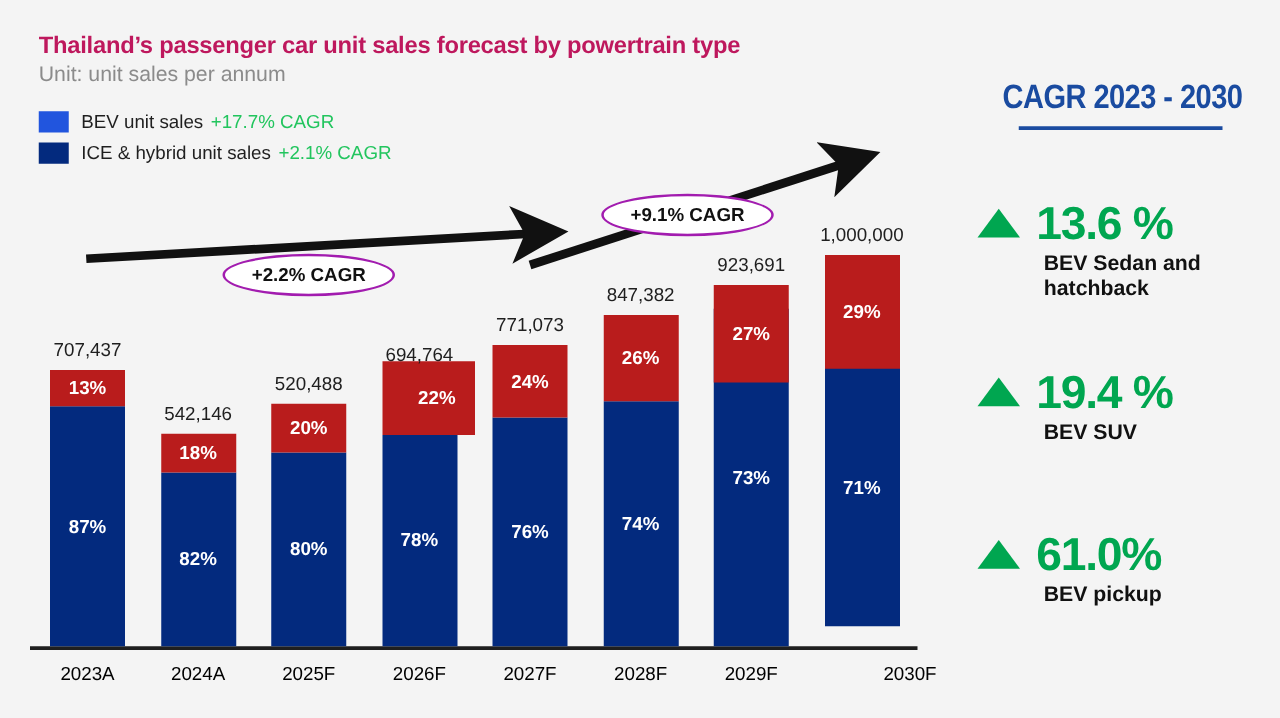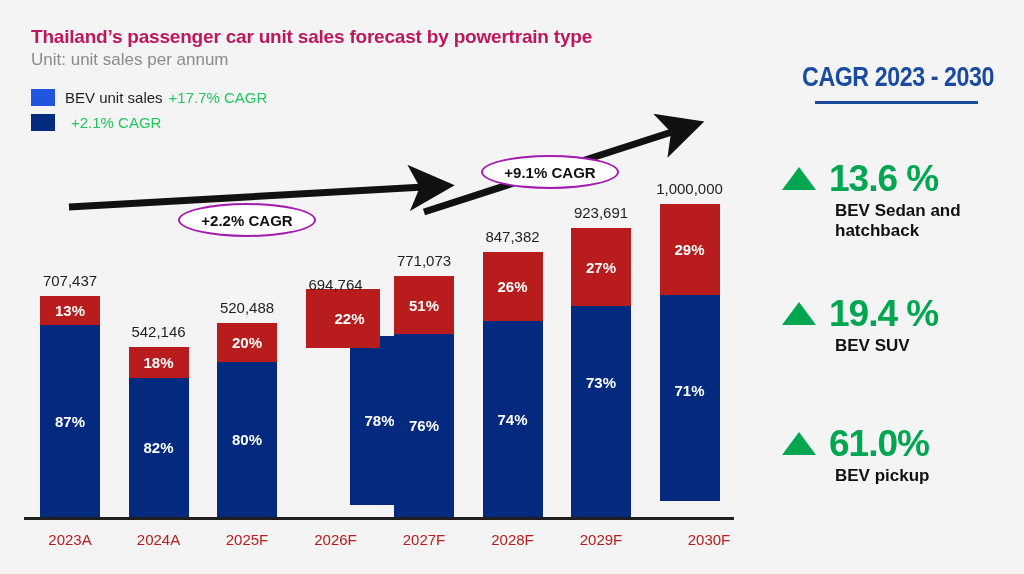--- a/index.html
+++ b/index.html
@@ -37,21 +37,21 @@
        display:flex;align-items:center;justify-content:center;
        color:#ffffff;font-size:15px;font-weight:bold;}
   .seg.bev{background:#b91c1c;}
   .seg.ice{background:#032a7e;}
   .bar-total{
     position:absolute;left:50%;transform:translateX(-50%);
     font-size:15px;color:#1f1f1f;white-space:nowrap;
   }
   .xlabel{
     position:absolute;bottom:26px;left:50%;transform:translateX(-50%);
-    font-size:15px;color:#b91c1c;white-space:nowrap;
+    font-size:15px;color:#000000;white-space:nowrap;
   }
   .axis-line{
     position:absolute;left:24px;top:517px;width:710px;height:3px;background:#1f1f1f;
   }
 
   
   #arrows{position:absolute;left:0;top:0;width:768px;height:574px;pointer-events:none;}
   .ellipse-label{
     position:absolute;
     display:flex;align-items:center;justify-content:center;
@@ -95,20 +95,21 @@
   <div class="subtitle">Unit: unit sales per annum</div>
 
   <div class="legend">
     <div class="legend-row">
       <span class="swatch" style="background:#2155de"></span>
       <span class="legend-label">BEV unit sales</span>
       <span class="legend-cagr">+17.7% CAGR</span>
     </div>
     <div class="legend-row">
       <span class="swatch" style="background:#032a7e"></span>
+      <span class="legend-label">ICE &amp; hybrid unit sales</span>
       <span class="legend-cagr">+2.1% CAGR</span>
     </div>
   </div>
 
   <div id="plot">
     <div class="axis-line"></div>
   <div class="bar-group" style="left: 40px; width: 60px; height: 221px;">
         <div class="seg ice" style="bottom: 0px; height: 192px;">87%</div>
         <div class="seg bev" style="bottom: 192px; height: 29px;">13%</div>
         <div class="bar-total" style="bottom: 228px;">707,437</div>
@@ -120,49 +121,49 @@
         <div class="bar-total" style="bottom: 177px;">542,146</div>
       </div>
       <div class="xlabel" style="left: 158.5px;">2024A</div>
       <div class="bar-group" style="left: 217px; width: 60px; height: 194px;">
         <div class="seg ice" style="bottom: 0px; height: 155px;">80%</div>
         <div class="seg bev" style="bottom: 155px; height: 39px;">20%</div>
         <div class="bar-total" style="bottom: 201px;">520,488</div>
       </div>
       <div class="xlabel" style="left: 247px;">2025F</div>
       <div class="bar-group" style="left: 305.5px; width: 60px; height: 217px;">
-        <div class="seg ice" style="bottom: 12px; height: 169px; margin-left: 44px;">78%</div>
+        <div class="seg ice" style="bottom: 0px; height: 169px;">78%</div>
         <div class="seg bev" style="bottom: 169px; height: 59px; padding-left: 14px;">22%</div>
         <div class="bar-total" style="bottom: 224px;">694,764</div>
       </div>
       <div class="xlabel" style="left: 335.5px;">2026F</div>
       <div class="bar-group" style="left: 394px; width: 60px; height: 241px;">
         <div class="seg ice" style="bottom: 0px; height: 183px;">76%</div>
-        <div class="seg bev" style="bottom: 183px; height: 58px;">51%</div>
+        <div class="seg bev" style="bottom: 183px; height: 58px;">24%</div>
         <div class="bar-total" style="bottom: 248px;">771,073</div>
       </div>
       <div class="xlabel" style="left: 424px;">2027F</div>
       <div class="bar-group" style="left: 482.5px; width: 60px; height: 265px;">
         <div class="seg ice" style="bottom: 0px; height: 196px;">74%</div>
         <div class="seg bev" style="bottom: 196px; height: 69px;">26%</div>
         <div class="bar-total" style="bottom: 272px;">847,382</div>
       </div>
       <div class="xlabel" style="left: 512.5px;">2028F</div>
       <div class="bar-group" style="left: 571px; width: 60px; height: 289px;">
         <div class="seg ice" style="bottom: 0px; height: 270px;">73%</div>
         <div class="seg bev" style="bottom: 211px; height: 78px;">27%</div>
         <div class="bar-total" style="bottom: 296px;">923,691</div>
       </div>
       <div class="xlabel" style="left: 601px;">2029F</div>
       <div class="bar-group" style="left: 659.5px; width: 60px; height: 313px;">
         <div class="seg ice" style="bottom: 16px; height: 222px;">71%</div>
         <div class="seg bev" style="bottom: 222px; height: 91px;">29%</div>
         <div class="bar-total" style="bottom: 320px;">1,000,000</div>
       </div>
-      <div class="xlabel" style="left: 709px;">2030F</div>
+      <div class="xlabel" style="left: 728px;">2030F</div>
     </div>
 
   <svg id="arrows" viewBox="0 0 768 574">
     <defs>
       <marker id="ah" markerWidth="7" markerHeight="7" refX="2.2" refY="3.3" orient="auto" markerUnits="strokeWidth">
         <path d="M0,0 L6.6,3.3 L0,6.6 L1.6,3.3 Z" fill="#111111"></path>
       </marker>
     </defs>
     <path d="M69,207 L424,187" stroke="#111111" stroke-width="7" fill="none" marker-end="url(#ah)"></path>
     <path d="M424,212 L675,131" stroke="#111111" stroke-width="7" fill="none" marker-end="url(#ah)"></path>

